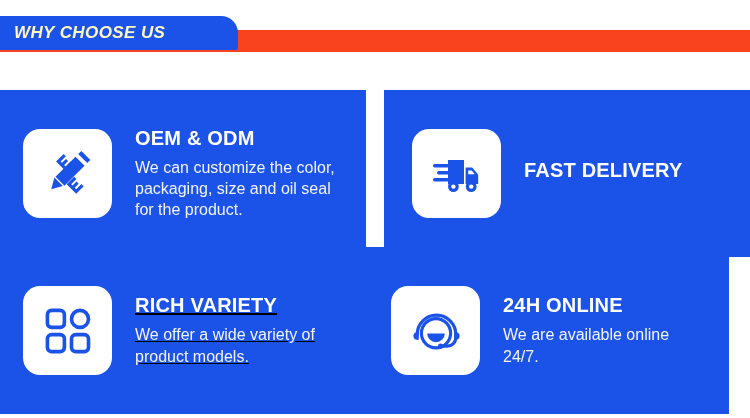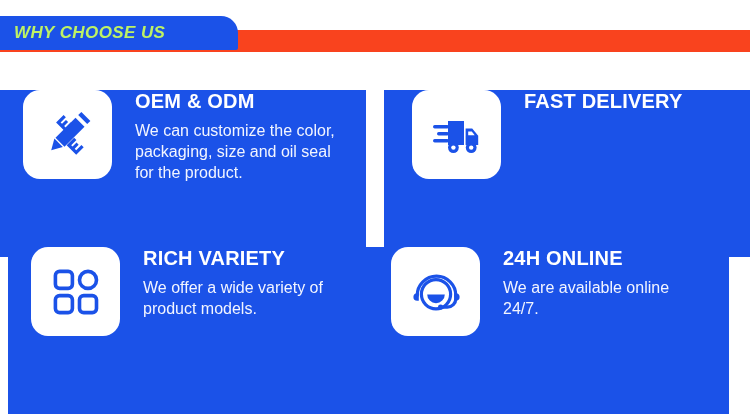--- a/index.html
+++ b/index.html
@@ -39,21 +39,21 @@
     top: 16px;
     width: 238px;
     height: 34px;
     background: #1b52e8;
     border-top-right-radius: 17px;
     border-bottom-right-radius: 2px;
     display: flex;
     align-items: center;
   }
   .header-title {
-    color: #bef264;
+    color: #fef9c3;
     font-size: 17px;
     font-weight: bold;
     font-style: italic;
     letter-spacing: 0.4px;
     padding-left: 14px;
     white-space: nowrap;
   }
 
   
   .grid {
@@ -63,29 +63,30 @@
     width: 740px;
     height: 300px;
   }
   .card-slot {
     position: absolute;
     width: 361px;
     height: 141px;
   }
   .slot-0 { left: 0px;   top: 0px; }
   .slot-1 { left: 379px; top: 0px; }
-  .slot-2 { left: 8px;   top: 157px; }
+  .slot-2 { left: 0px;   top: 157px; text-decoration: underline; }
   .slot-3 { left: 358px; top: 157px; }
 
   .card {
     position: relative;
     width: 100%;
     height: 167px;
     background: #1b52e8;
     display: flex;
+    align-items: center;
     padding-left: 18px;
     z-index: 2;
   }
   .card-shadow {
     position: absolute;
     left: 2px;
     top: 131px;
     width: 357px;
     height: 14px;
     background: #d2d2d2;

